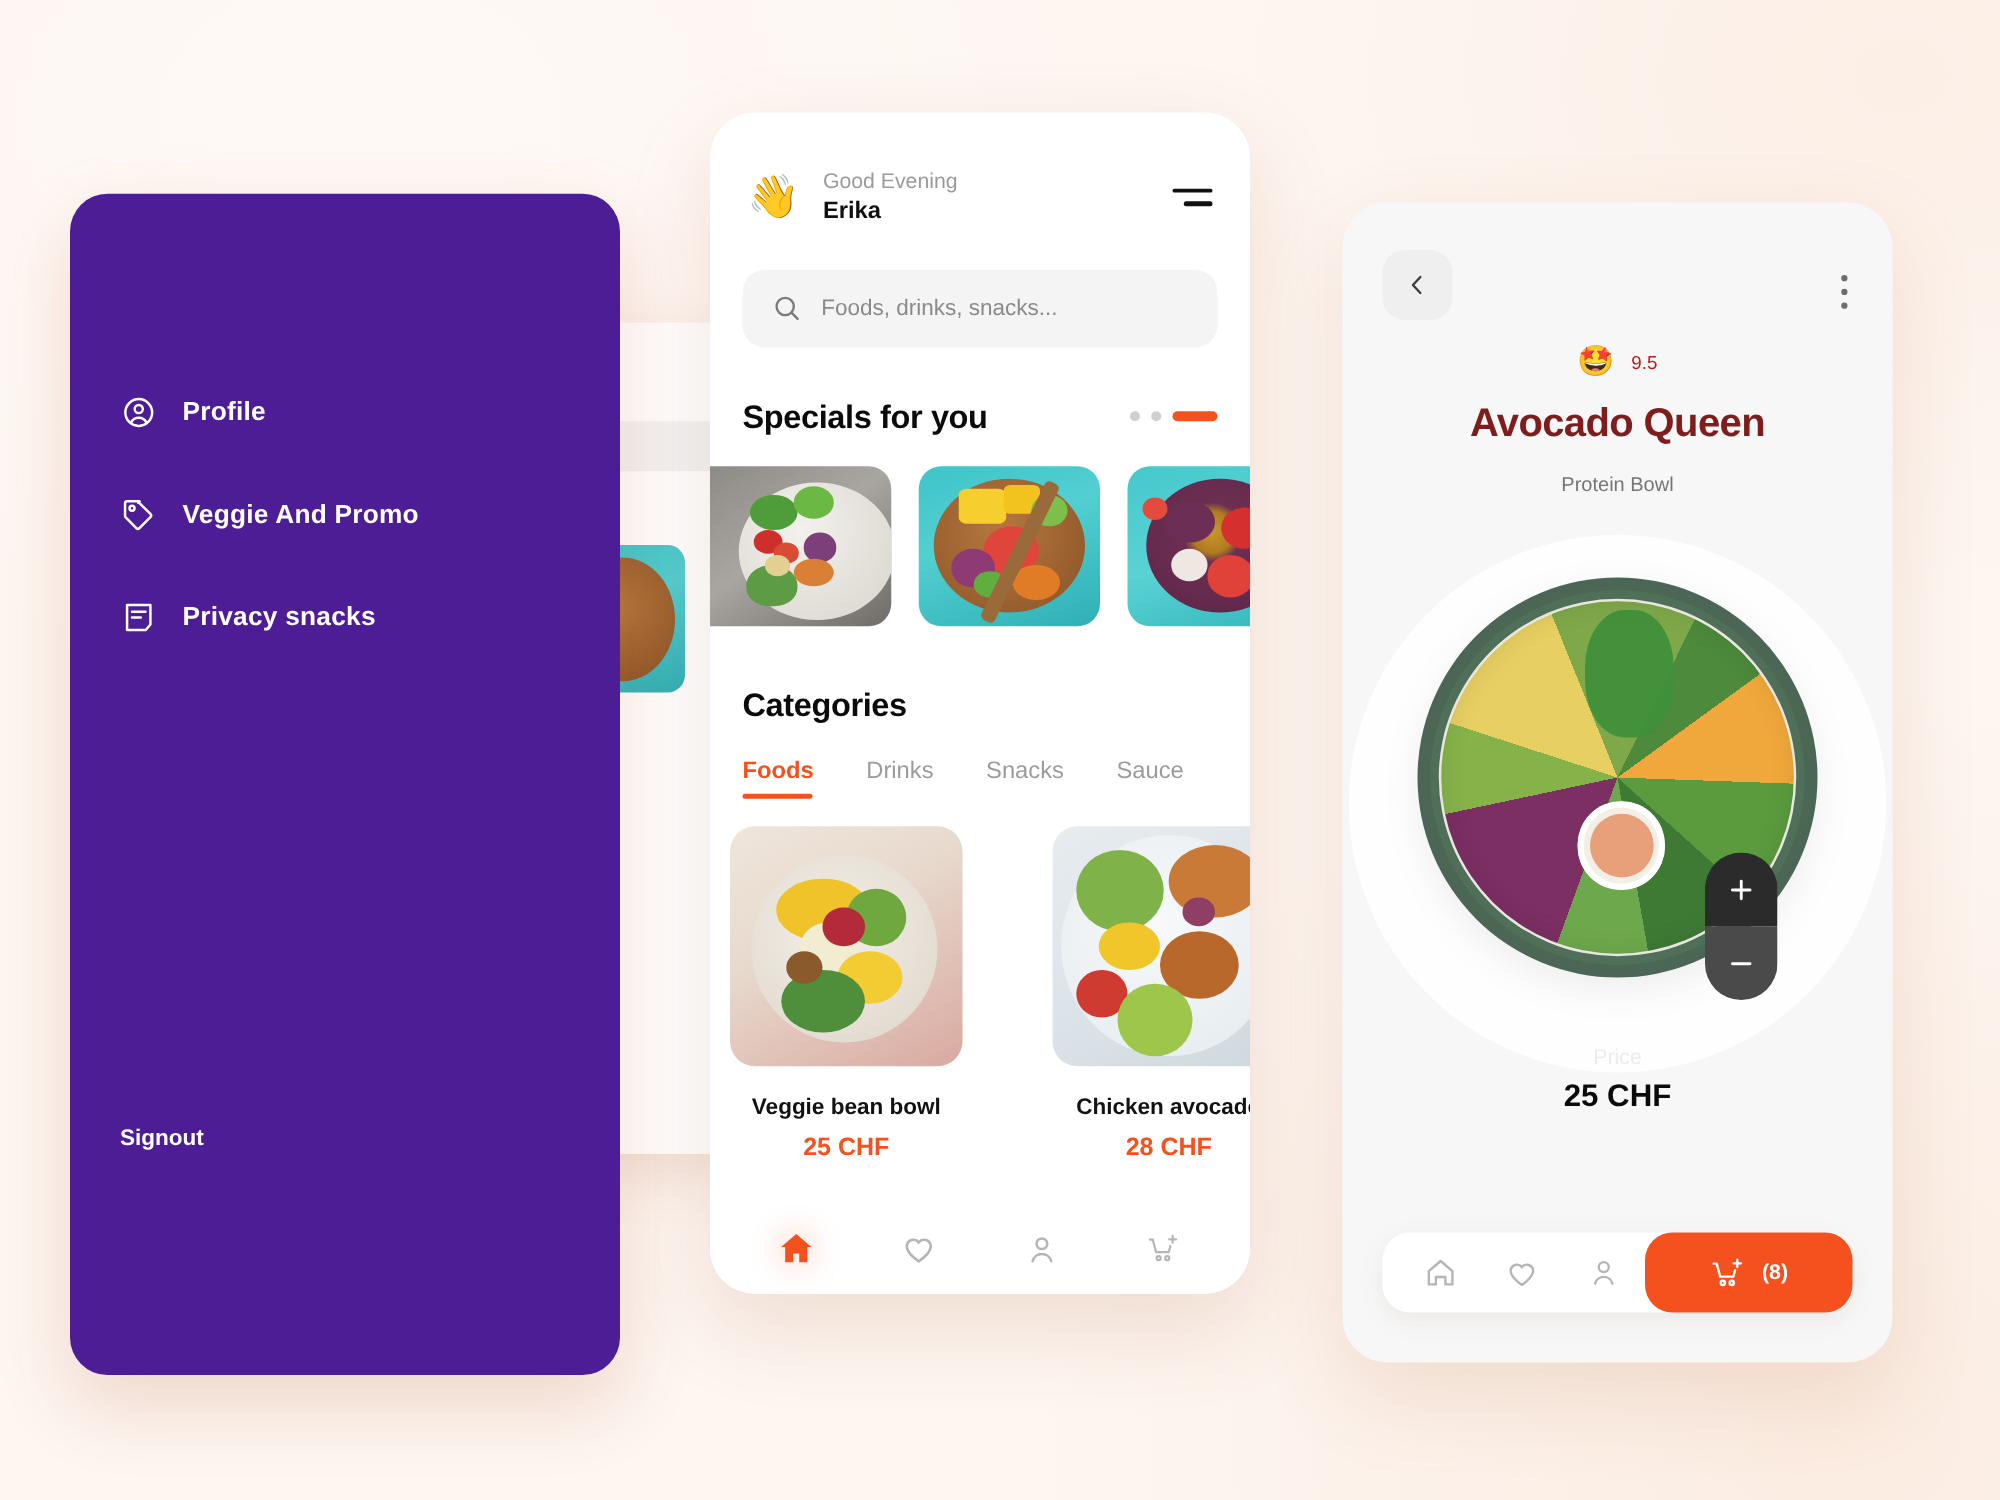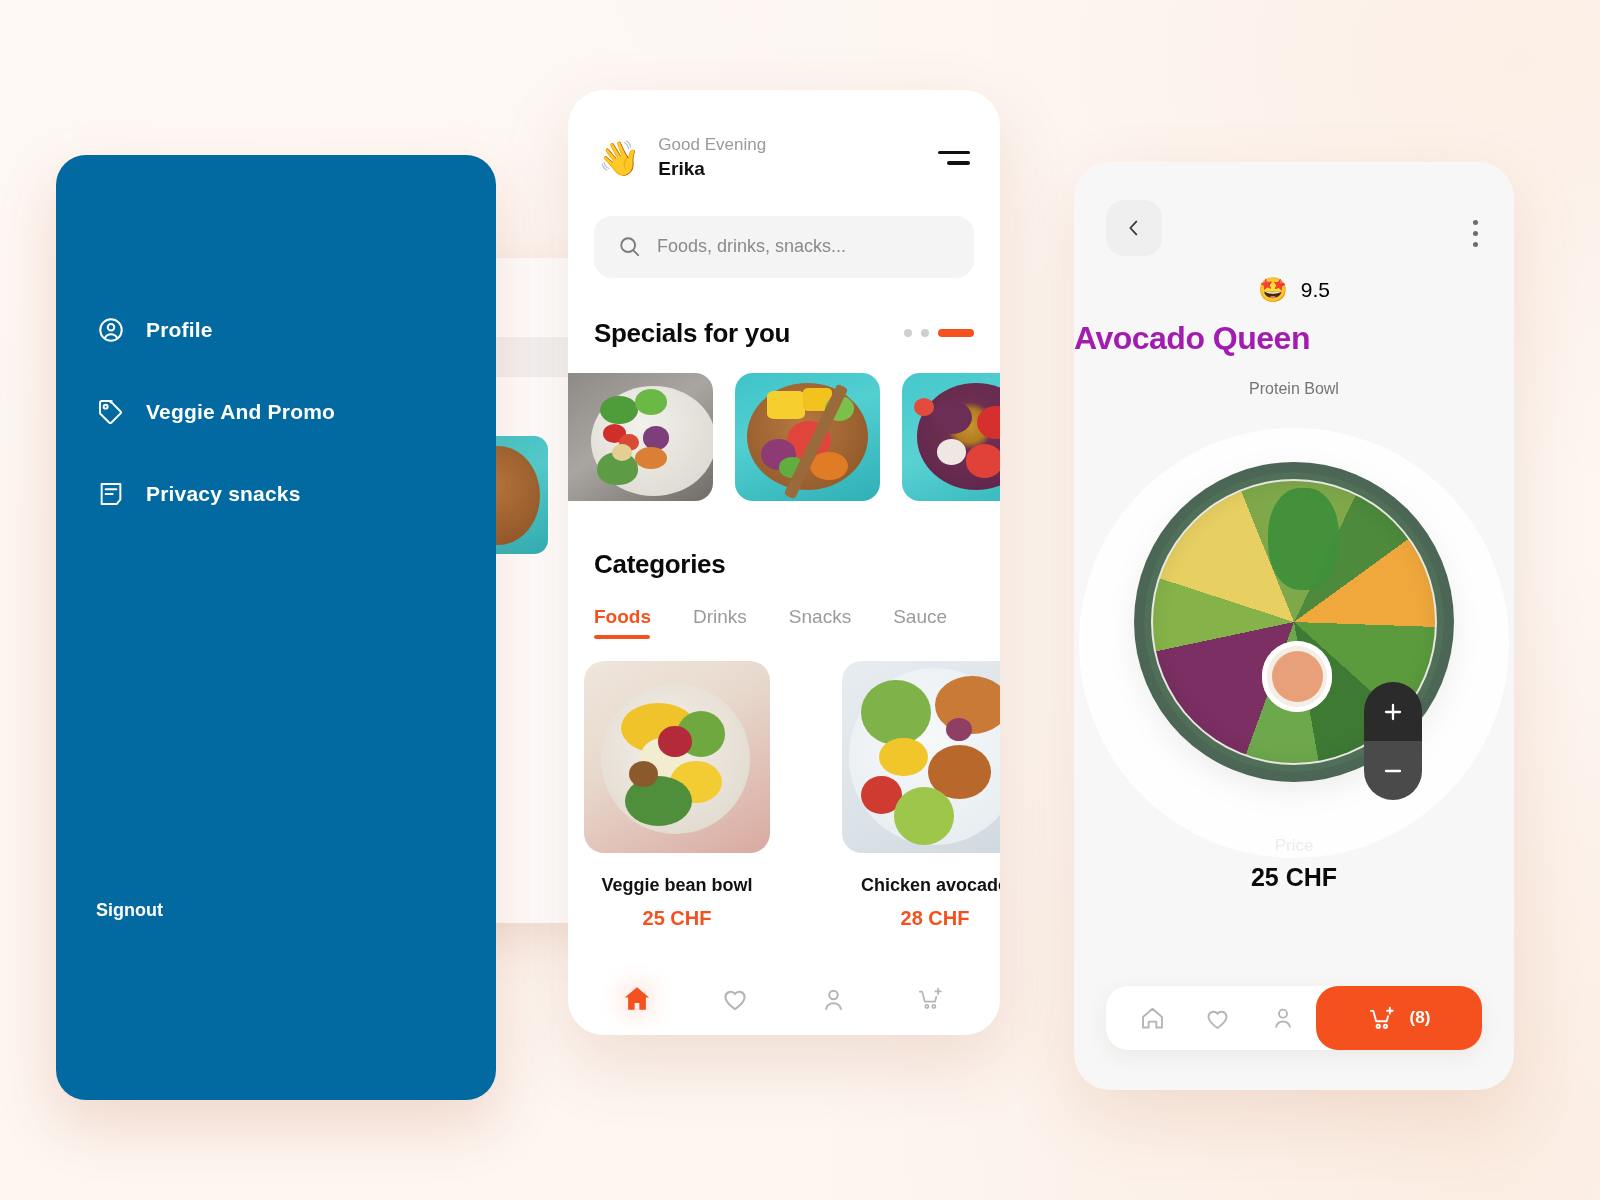--- a/index.html
+++ b/index.html
@@ -12,21 +12,21 @@
       radial-gradient(ellipse 1000px 900px at 92% 95%, #fbece1 0%, rgba(251,236,225,0) 65%),
       radial-gradient(ellipse 900px 700px at 95% 5%, #fcefe6 0%, rgba(252,239,230,0) 60%);
     position: relative;
   }
   .stage { position: absolute; inset: 0; }
 
   
   .sidebar {
     position: absolute; left: 56px; top: 155px;
     width: 440px; height: 945px;
-    background: #0369a1;
+    background: #4c1d95;
     border-radius: 30px;
     box-shadow: 0 24px 60px rgba(180,70,30,0.18);
     overflow: hidden;
     z-index: 5;
   }
   .menu-list { position: absolute; left: 40px; top: 155px; width: 370px; }
   .menu-item {
     display: flex; align-items: center; gap: 20px;
     height: 40px; margin-bottom: 42px; cursor: pointer;
   }
@@ -138,23 +138,23 @@
     z-index: 6;
   }
   .r-topbar { display: flex; align-items: flex-start; padding: 38px 32px 0 32px; }
   .back-btn { width: 56px; height: 56px; border-radius: 18px; background: #efefef;
     display: flex; align-items: center; justify-content: center; cursor: pointer; }
   .kebab { margin-left: auto; margin-top: 16px; display: flex; flex-direction: column;
     gap: 6px; cursor: pointer; padding: 4px; }
   .kebab i { width: 5px; height: 5px; border-radius: 50%; background: #6d6d6d; display: block; }
   .rating { margin-top: 22px; display: flex; align-items: center; justify-content: center; gap: 13px; }
   .rating .emo { font-size: 24px; line-height: 1; }
-  .rating .val { font-size: 21px; color: #000000; }
-  .prod-title { margin-top: 18px; text-align: left; font-size: 32px; font-weight: 800;
-    color: #a21caf; letter-spacing: -0.5px; }
+  .rating .val { font-size: 15px; color: #b91c1c; }
+  .prod-title { margin-top: 18px; text-align: center; font-size: 32px; font-weight: 800;
+    color: #7f1d1d; letter-spacing: -0.5px; }
   .prod-disc { margin-top: 6px; text-align: center; font-size: 21px; font-weight: 700; color: #f4511e; }
   .prod-sub { margin-top: 23px; text-align: center; font-size: 16px; color: #757575; }
   .bowl-wrap { position: relative; margin-top: 24px; height: 400px; }
   .halo { position: absolute; left: 50%; top: 6px; transform: translateX(-50%);
     width: 430px; height: 430px; border-radius: 50%; background: #ffffff; opacity: .85; }
   .bowl { position: absolute; left: 50%; top: 40px; transform: translateX(-50%);
     width: 320px; height: 320px; border-radius: 50%; overflow: hidden;
     box-shadow: 0 10px 28px rgba(120,120,120,0.12); }
   .stepper { position: absolute; right: 92px; bottom: 22px; width: 58px; height: 118px;
     border-radius: 29px; overflow: hidden; z-index: 3; }

